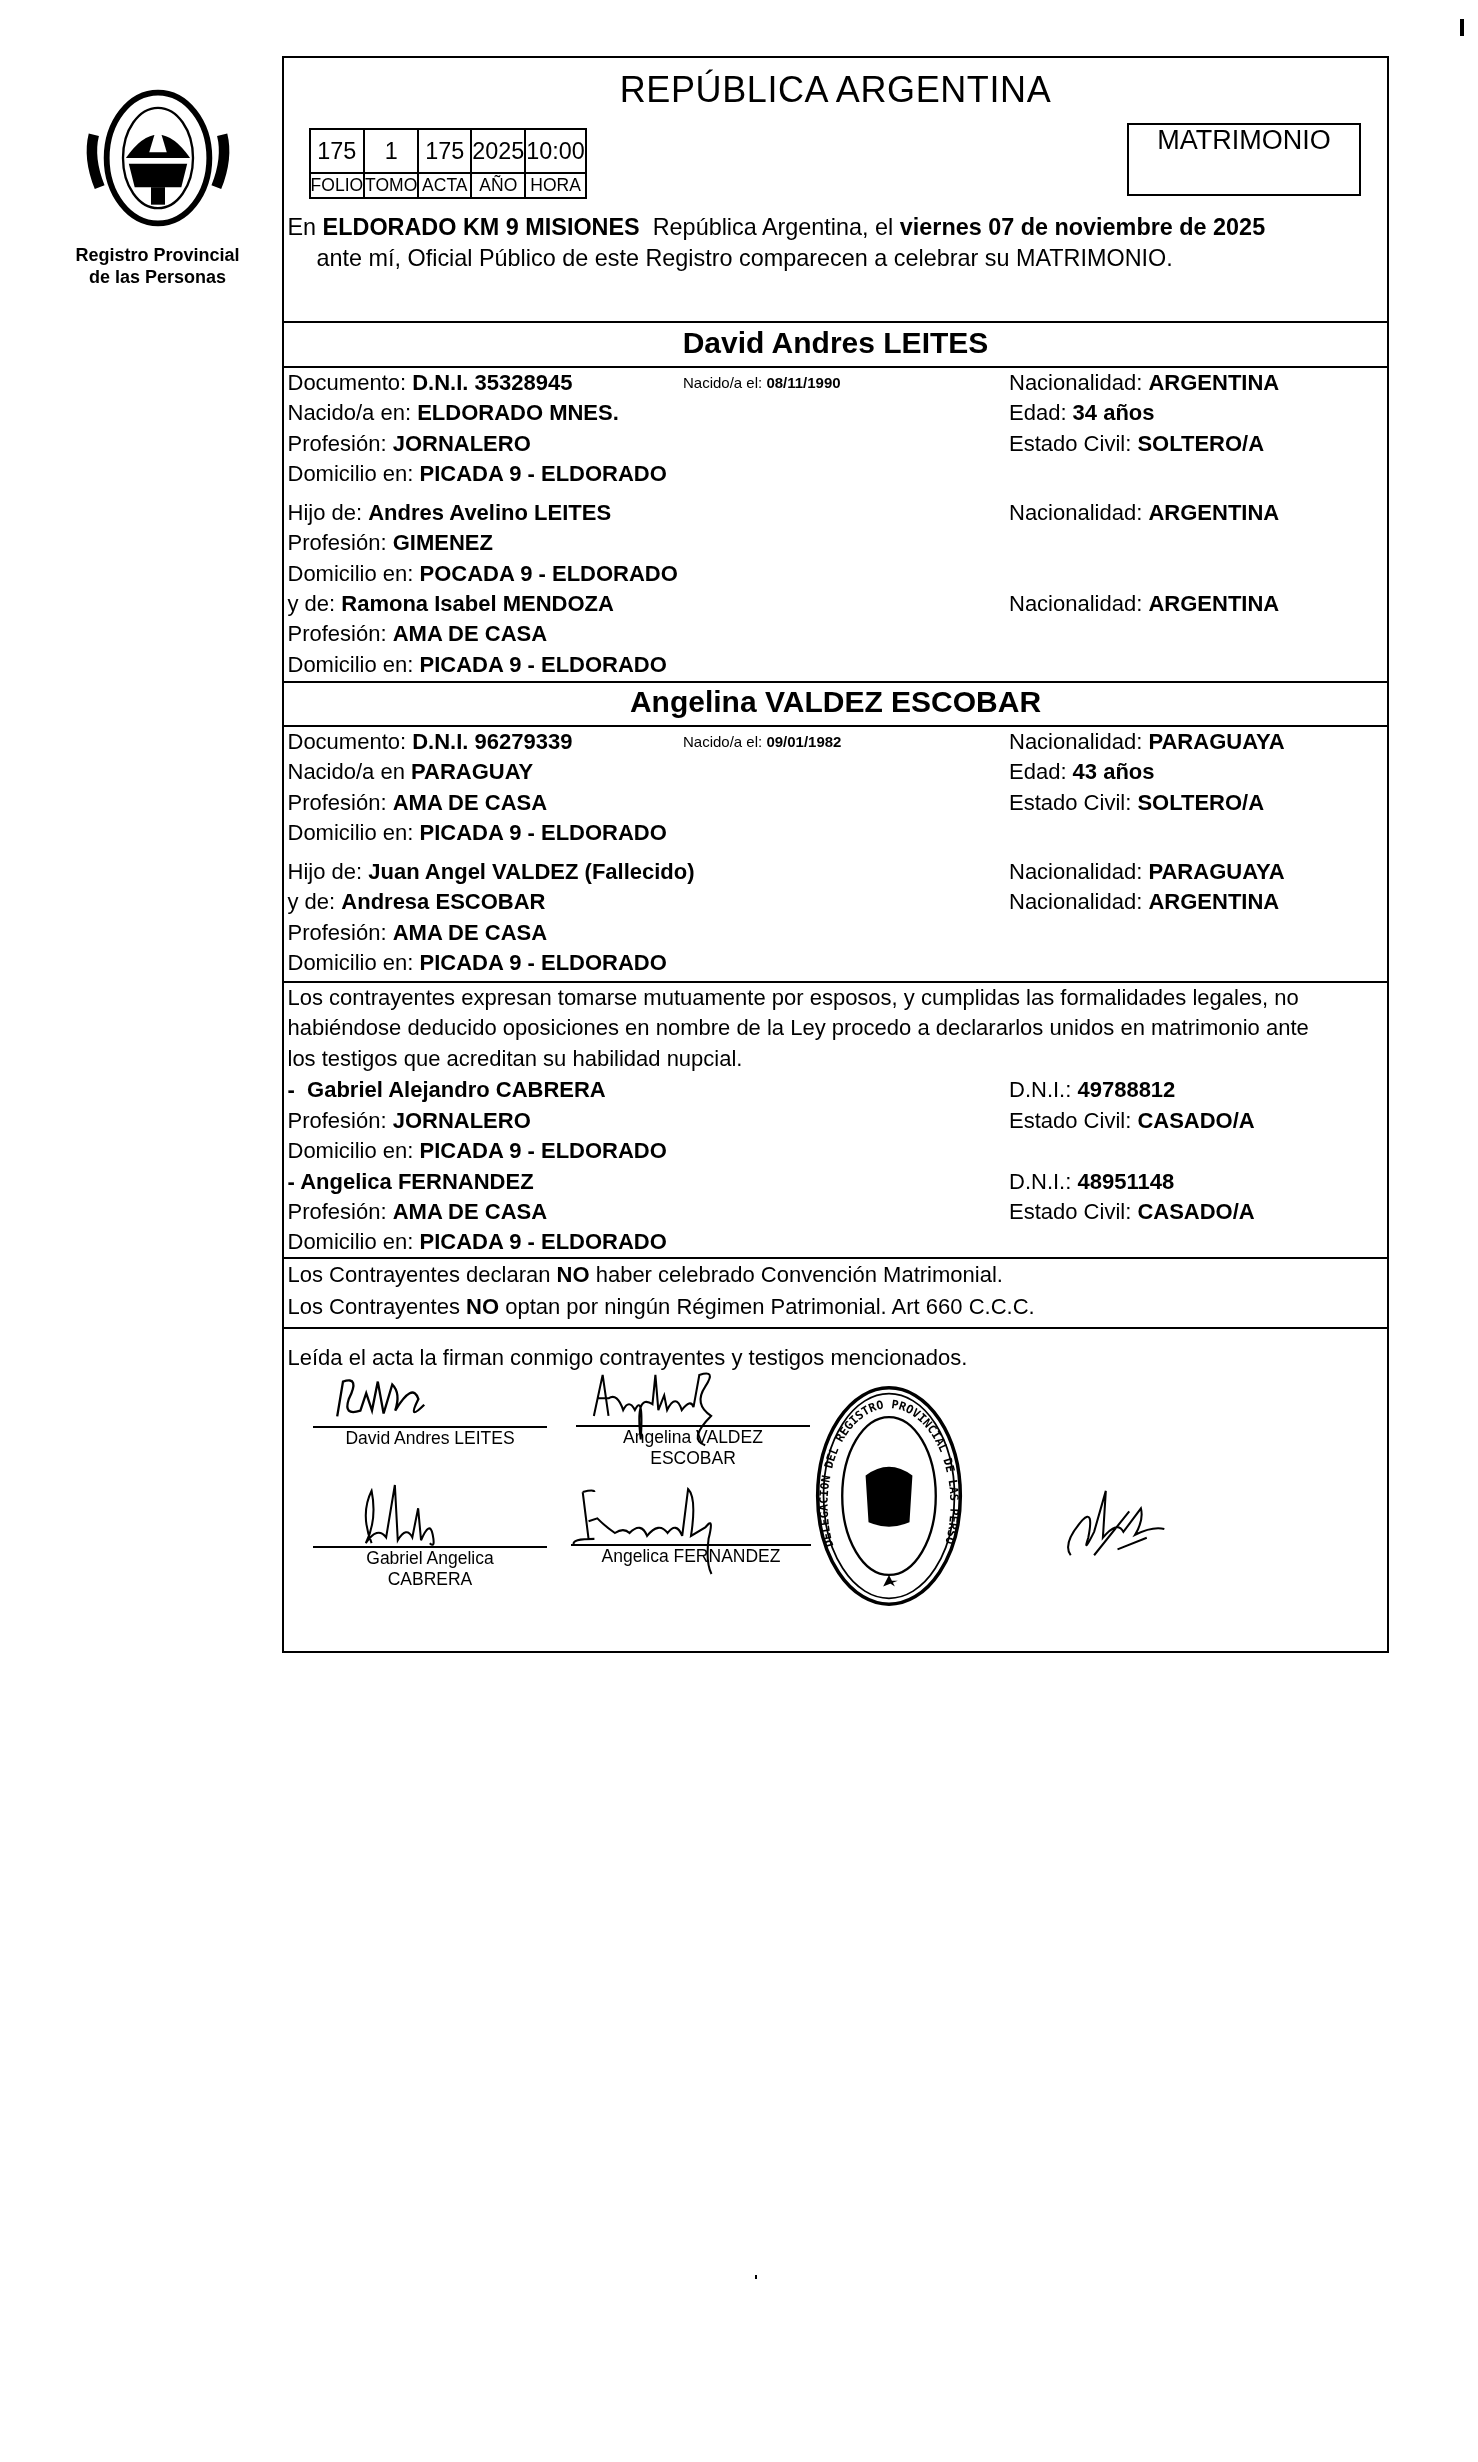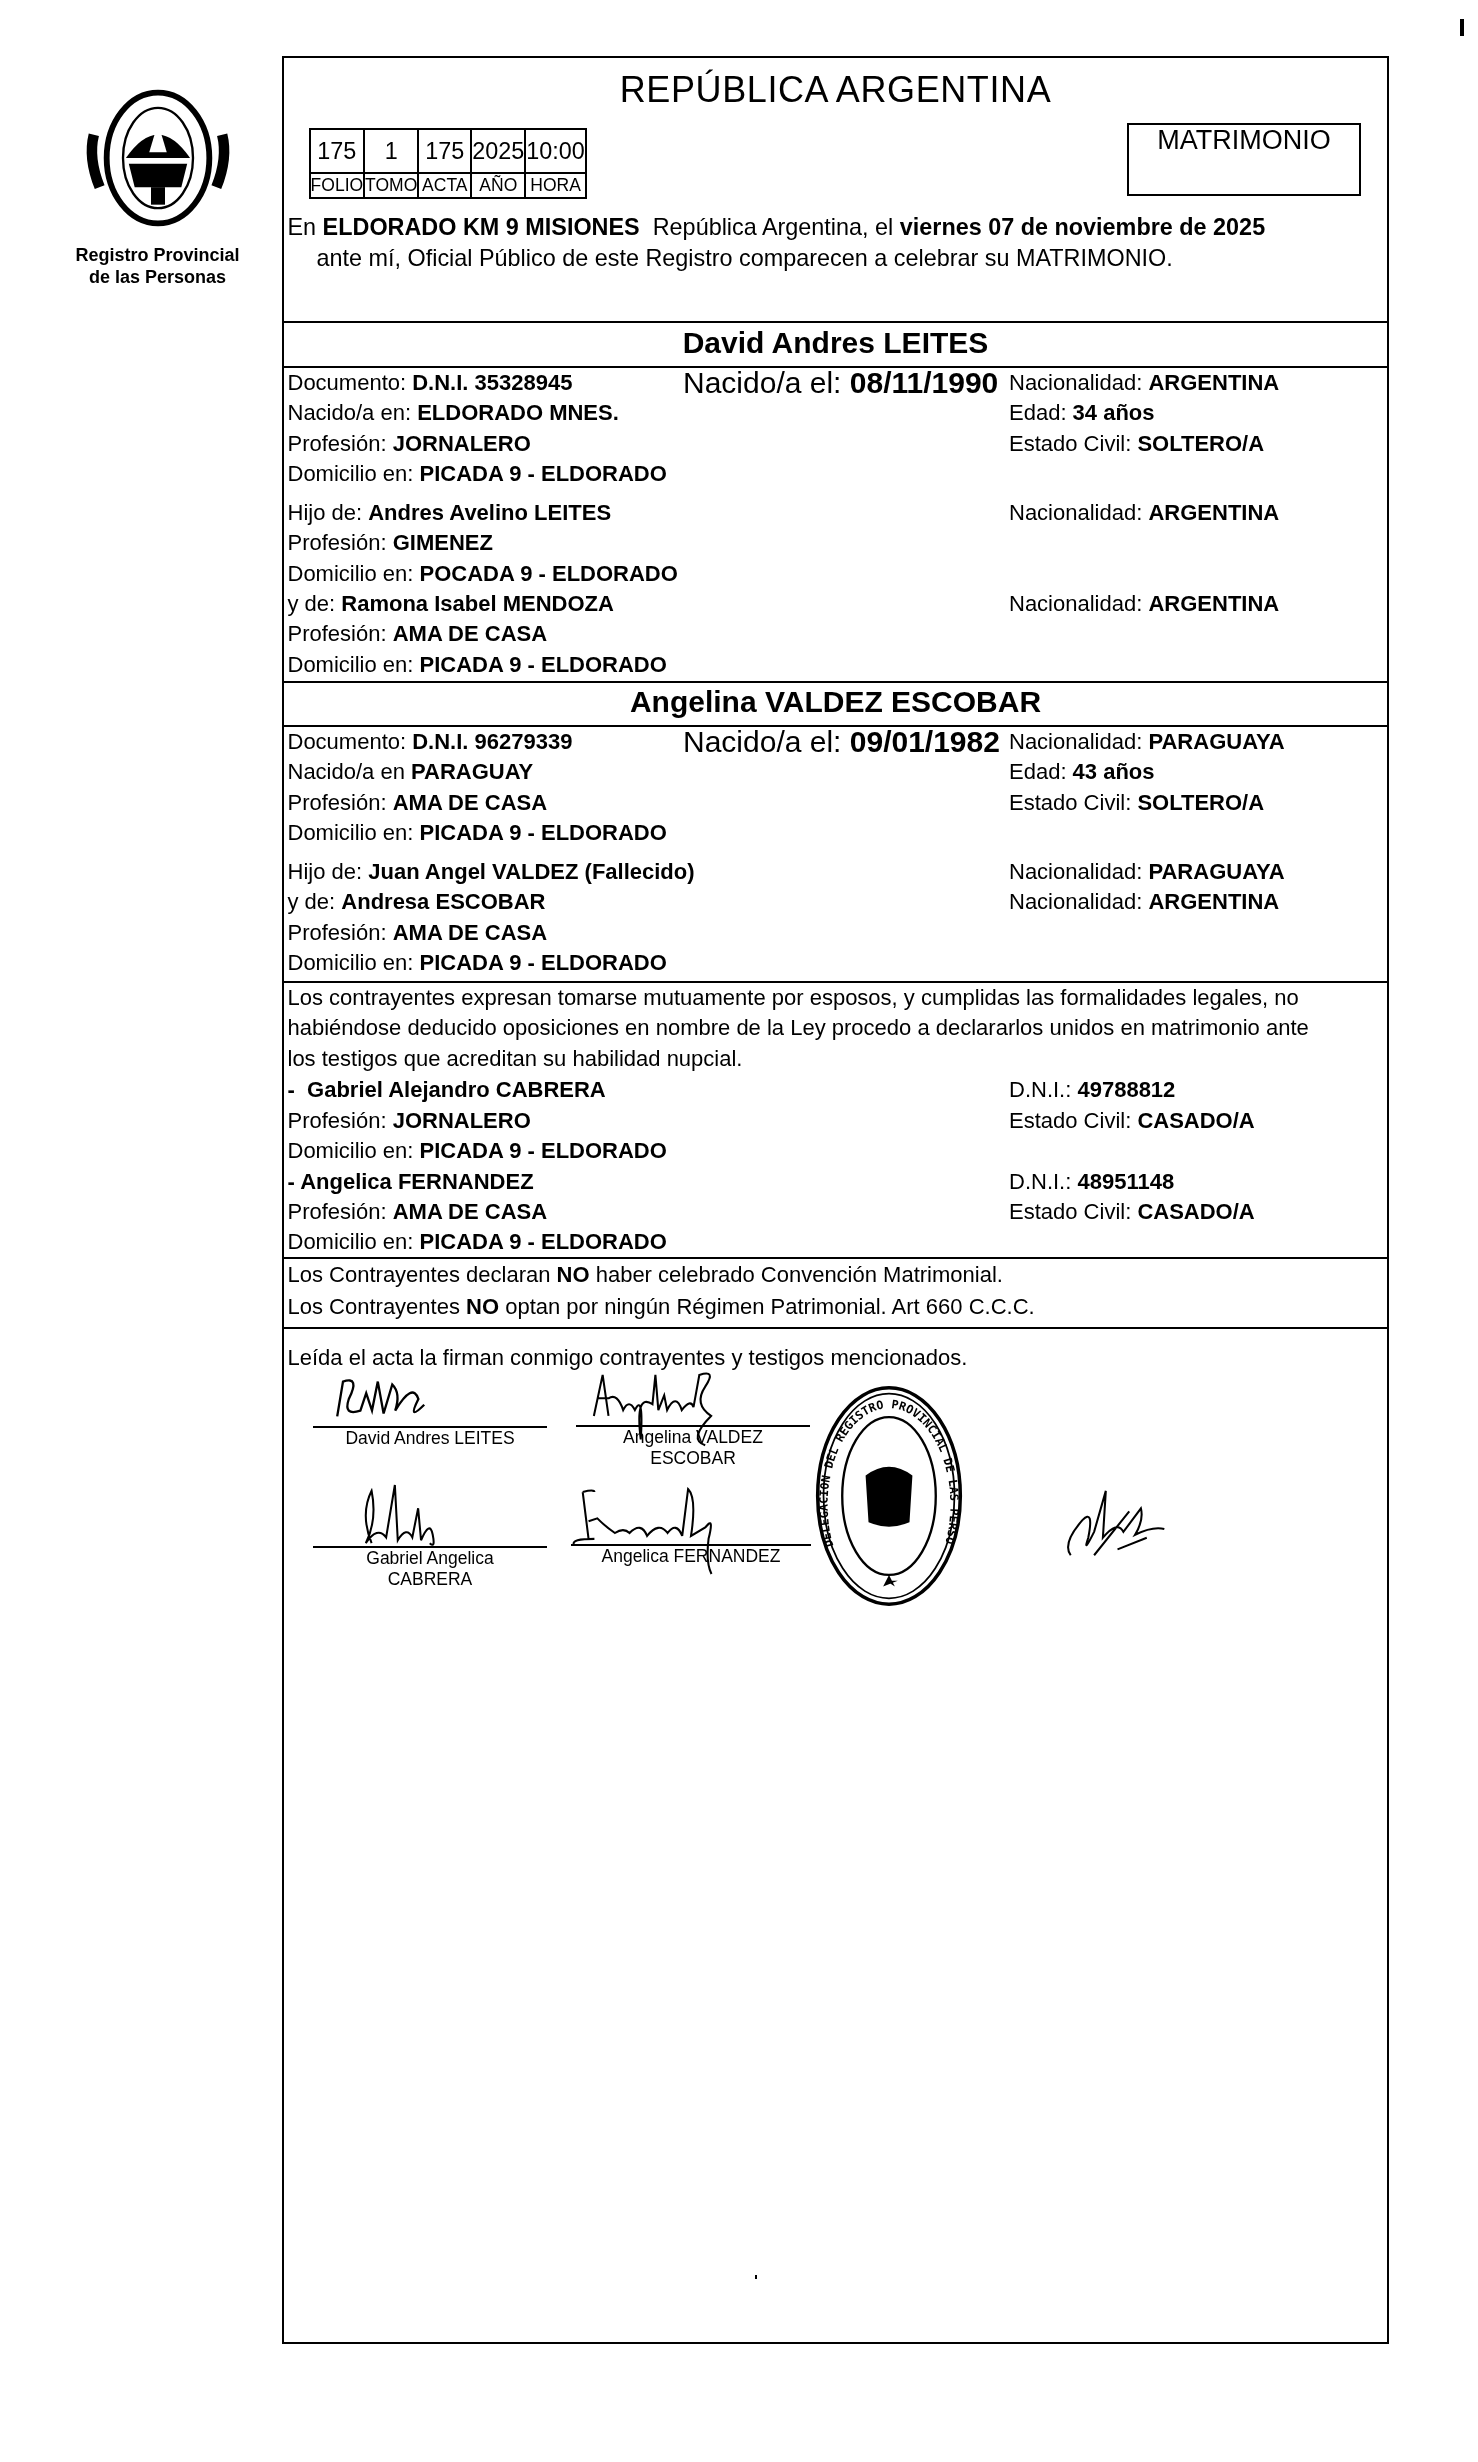--- a/index.html
+++ b/index.html
@@ -7,21 +7,21 @@
          font-family:"Liberation Sans", sans-serif; color:#000; }
   .abs { position:absolute; }
   b, .b { font-weight:bold; }
 
   
   #logo { left:82px; top:88px; width:152px; height:140px; }
   #logo-caption { left:64px; top:244px; width:187px; text-align:center;
                   font-size:18px; font-weight:bold; line-height:22px; }
 
   
-  #form { left:282px; top:56px; width:1107px; height:2288px;
+  #form { left:282px; top:56px; width:1107px; height:1597px;
           border:2.3px solid #000; box-sizing:border-box; }
   #title { left:0; top:10.5px; width:100%; text-align:center; font-size:36px; letter-spacing:0.6px; }
 
   #reg-table { left:24.6px; top:70px; border-collapse:collapse; }
   #reg-table td { border:2.3px solid #000; text-align:center; padding:0; }
   #reg-table tr.vals td { height:42px; font-size:23.4px; width:51px; }
   #reg-table tr.lbls td { height:23.4px; font-size:17.5px; }
   #reg-table td.c0 { width:54px; } #reg-table td.c1 { width:51px; }
   #reg-table td.c2 { width:53px; } #reg-table td.c3 { width:51px; } #reg-table td.c4 { width:51px; }
 
@@ -30,21 +30,21 @@
               font-size:27px; }
 
   .line { left:3.5px; font-size:23.4px; line-height:29px; white-space:nowrap; }
   #intro1 { top:155px; }
   #intro2 { top:186px;margin-left:29px; }
 
   .hr { left:0; width:100%; border-top:2.3px solid #000; height:0; }
   .name-band { left:0; width:100%; text-align:center; font-size:30px; font-weight:bold; }
 
   .row { left:3.5px; font-size:22px; line-height:30px; white-space:nowrap; }
-  .col2 { left:399px; font-size:30px; line-height:30px; white-space:nowrap; }
+  .col2 { left:399px; font-size:15px; line-height:30px; white-space:nowrap; }
   .col3 { left:725px; font-size:22px; line-height:30px; white-space:nowrap; }
 
   .sig-label { text-align:center; font-size:17.5px; line-height:21px; }
   .sig-line { border-top:2.3px solid #000; height:0; }
   svg { overflow:visible; }
 
   #corner-mark { left:1460px; top:18.7px; width:3.5px; height:17.5px; background:#000; }
   #dot-c { left:755px; top:2275px; width:1.8px; height:3.5px; background:#000; }
 </style>
 </head>

